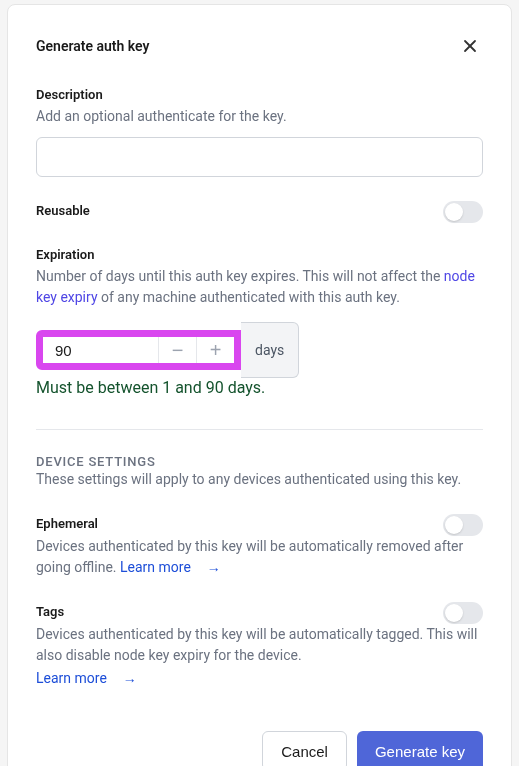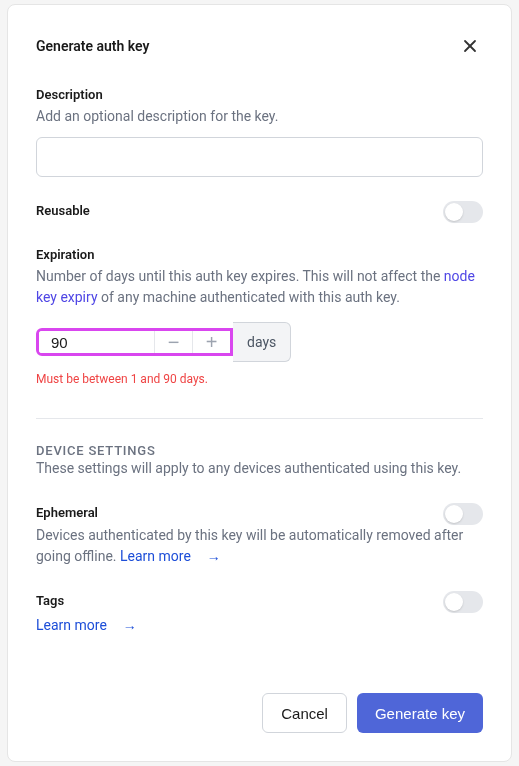--- a/index.html
+++ b/index.html
@@ -99,23 +99,23 @@
     }
     .stepper-row {
       display: flex;
       align-items: center;
       margin-top: 14px;
       gap: 0;
     }
     .stepper-box {
       display: flex;
       align-items: center;
-      border: 3px solid #d946ef;
+      border: 7px solid #d946ef;
       border-radius: 6px 0 0 6px;
-      height: 28px;
+      height: 40px;
       overflow: hidden;
     }
     .stepper-input {
       width: 115px;
       height: 100%;
       border: none;
       padding: 0 12px;
       font-size: 15px;
       color: #1a1a1a;
       outline: none;
@@ -127,35 +127,34 @@
       border: none;
       border-left: 1px solid #e5e7eb;
       color: #9ca3af;
       font-size: 20px;
       cursor: pointer;
       display: flex;
       align-items: center;
       justify-content: center;
     }
     .stepper-unit {
-      height: 40px;
+      height: 56px;
       padding: 0 14px;
       background: #f3f4f6;
       border: 1px solid #d1d5db;
       border-left: none;
       border-radius: 0 6px 6px 0;
       display: flex;
       align-items: center;
       font-size: 14px;
       color: #4b5563;
     }
     .hint {
-      font-size: 12px;
-      color: #ef4444;
-      margin-top: 10px;
+      font-size: 16px;
+      color: #14532d;
     }
     .divider {
       border: none;
       border-top: 1px solid #e5e7eb;
       margin: 8px 0 24px 0;
     }
     .subheading {
       font-size: 13px;
       font-weight: 500;
       letter-spacing: 0.06em;
@@ -209,21 +208,21 @@
     <button class="close-btn">
       <svg width="18" height="18" viewBox="0 0 18 18" stroke="currentColor" stroke-width="1.8" fill="none" stroke-linecap="round">
           <line x1="4" y1="4" x2="14" y2="14"></line>
           <line x1="14" y1="4" x2="4" y2="14"></line>
         </svg>
     </button>
   </div>
 
   <div class="section">
     <div class="section-label">Description</div>
-    <div class="section-help">Add an optional description for the key.</div>
+    <div class="section-help">Add an optional authenticate for the key.</div>
     <input type="text" class="text-input" value="" style="">
   </div>
 
   <div class="section">
     <div class="section-header-row">
       <div class="section-label">Reusable</div>
       <div class="toggle">
         <div class="toggle-knob"></div>
       </div>
     </div>
@@ -271,20 +270,21 @@
     </div>
   </div>
 
   <div class="section">
     <div class="section-header-row">
       <div class="section-label">Tags</div>
       <div class="toggle">
         <div class="toggle-knob"></div>
       </div>
     </div>
+    <div class="section-help">Devices authenticated by this key will be automatically tagged. This will also disable node key expiry for the device.</div>
     <a class="learn-more" style="margin-top:4px;">
         <span>Learn more</span> 
         <span class="arrow">→</span>
       </a>
   </div>
 
   <div class="footer">
     <button class="btn btn-secondary">Cancel</button>
     <button class="btn btn-primary">Generate key</button>
   </div>

